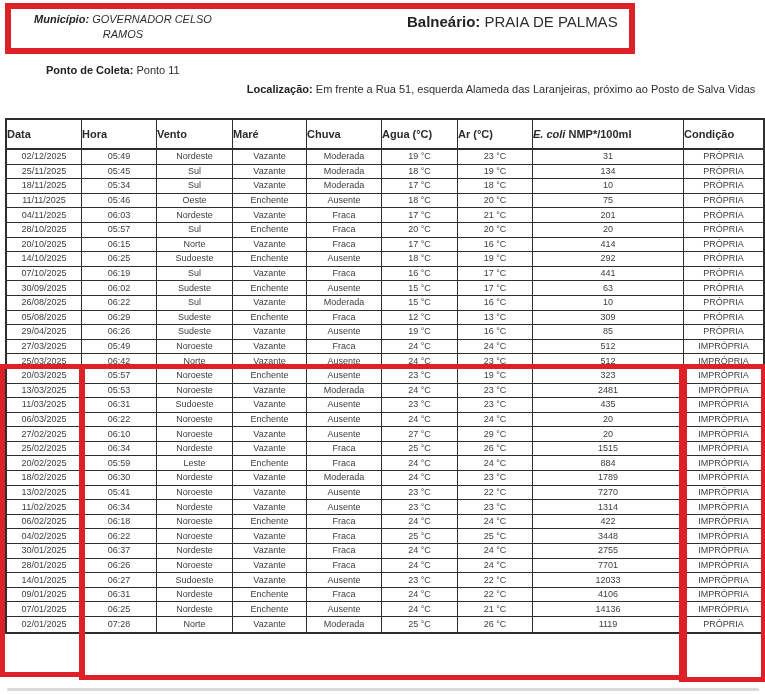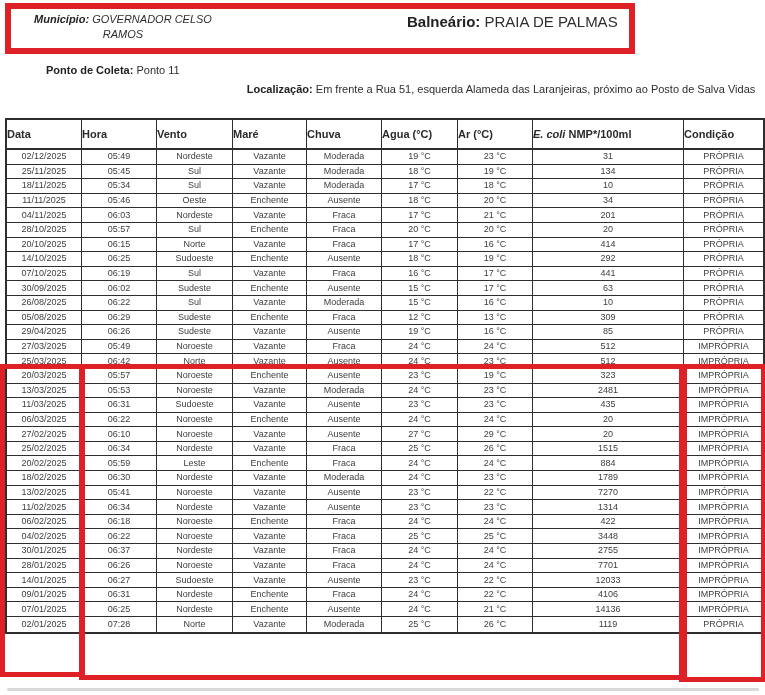--- a/index.html
+++ b/index.html
@@ -155,21 +155,21 @@
           <td>PRÓPRIA</td>
         </tr>
         <tr>
           <td>11/11/2025</td>
           <td>05:46</td>
           <td>Oeste</td>
           <td>Enchente</td>
           <td>Ausente</td>
           <td>18 °C</td>
           <td>20 °C</td>
-          <td>34</td>
+          <td>75</td>
           <td>PRÓPRIA</td>
         </tr>
         <tr>
           <td>04/11/2025</td>
           <td>06:03</td>
           <td>Nordeste</td>
           <td>Vazante</td>
           <td>Fraca</td>
           <td>17 °C</td>
           <td>21 °C</td>

